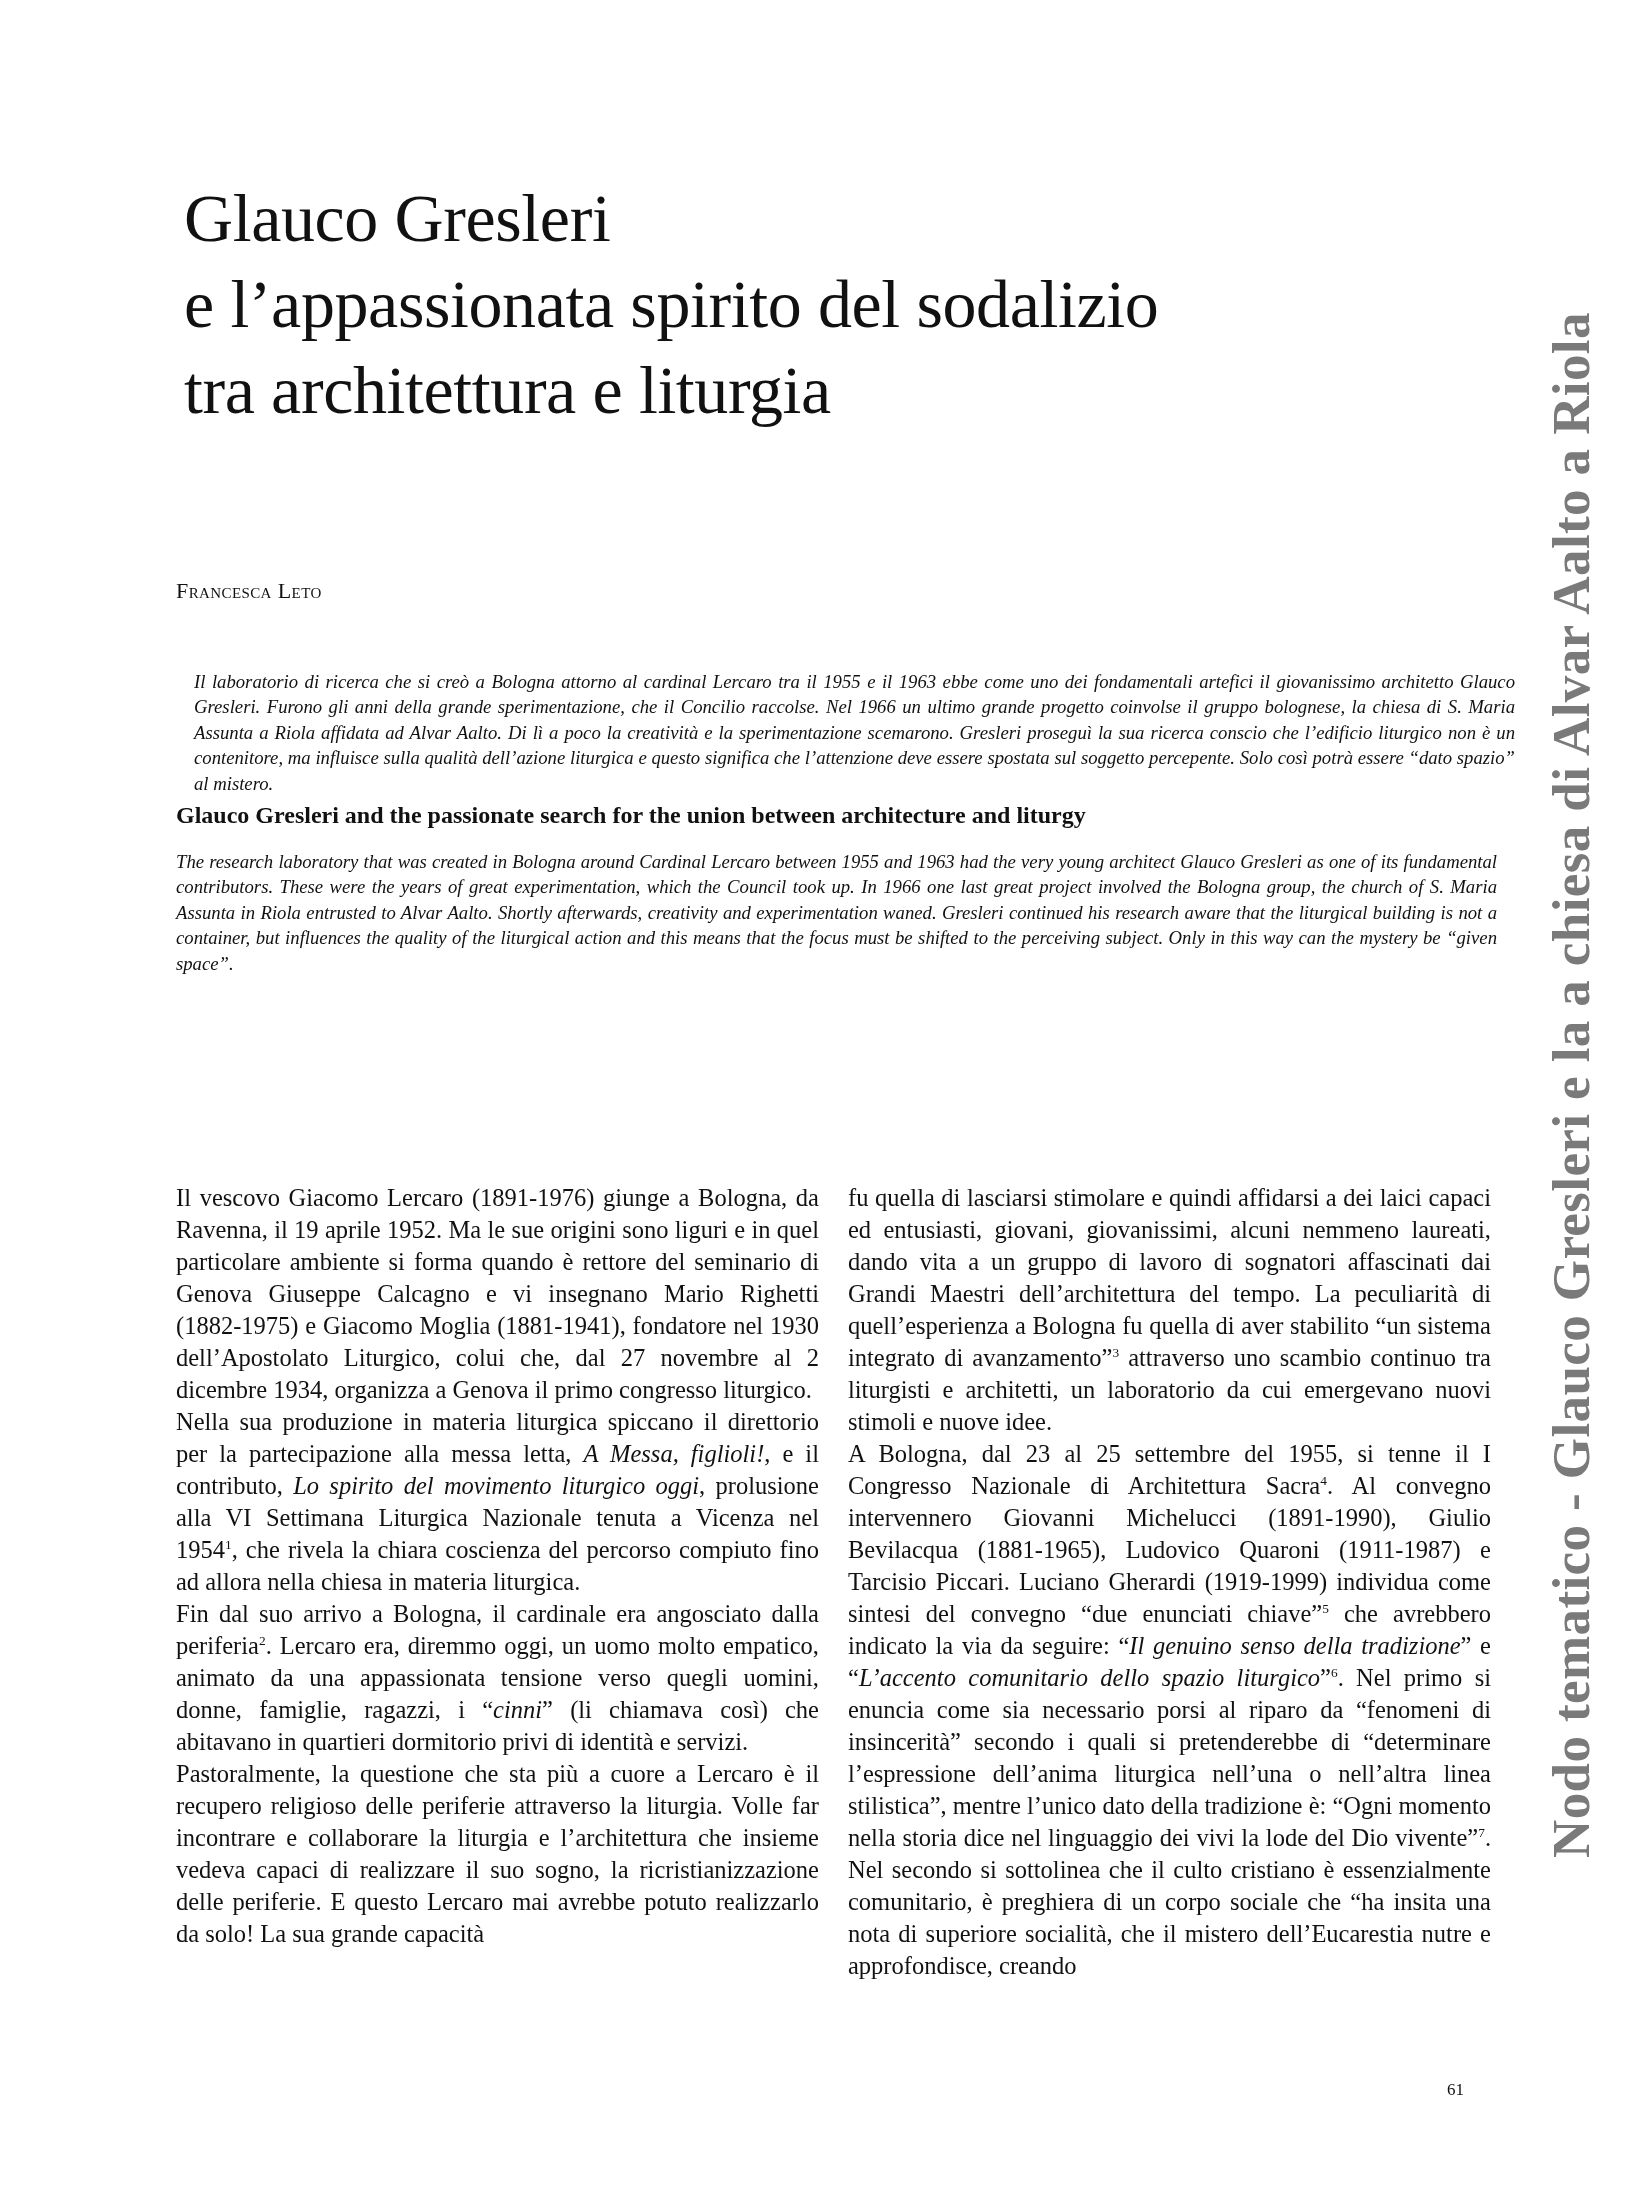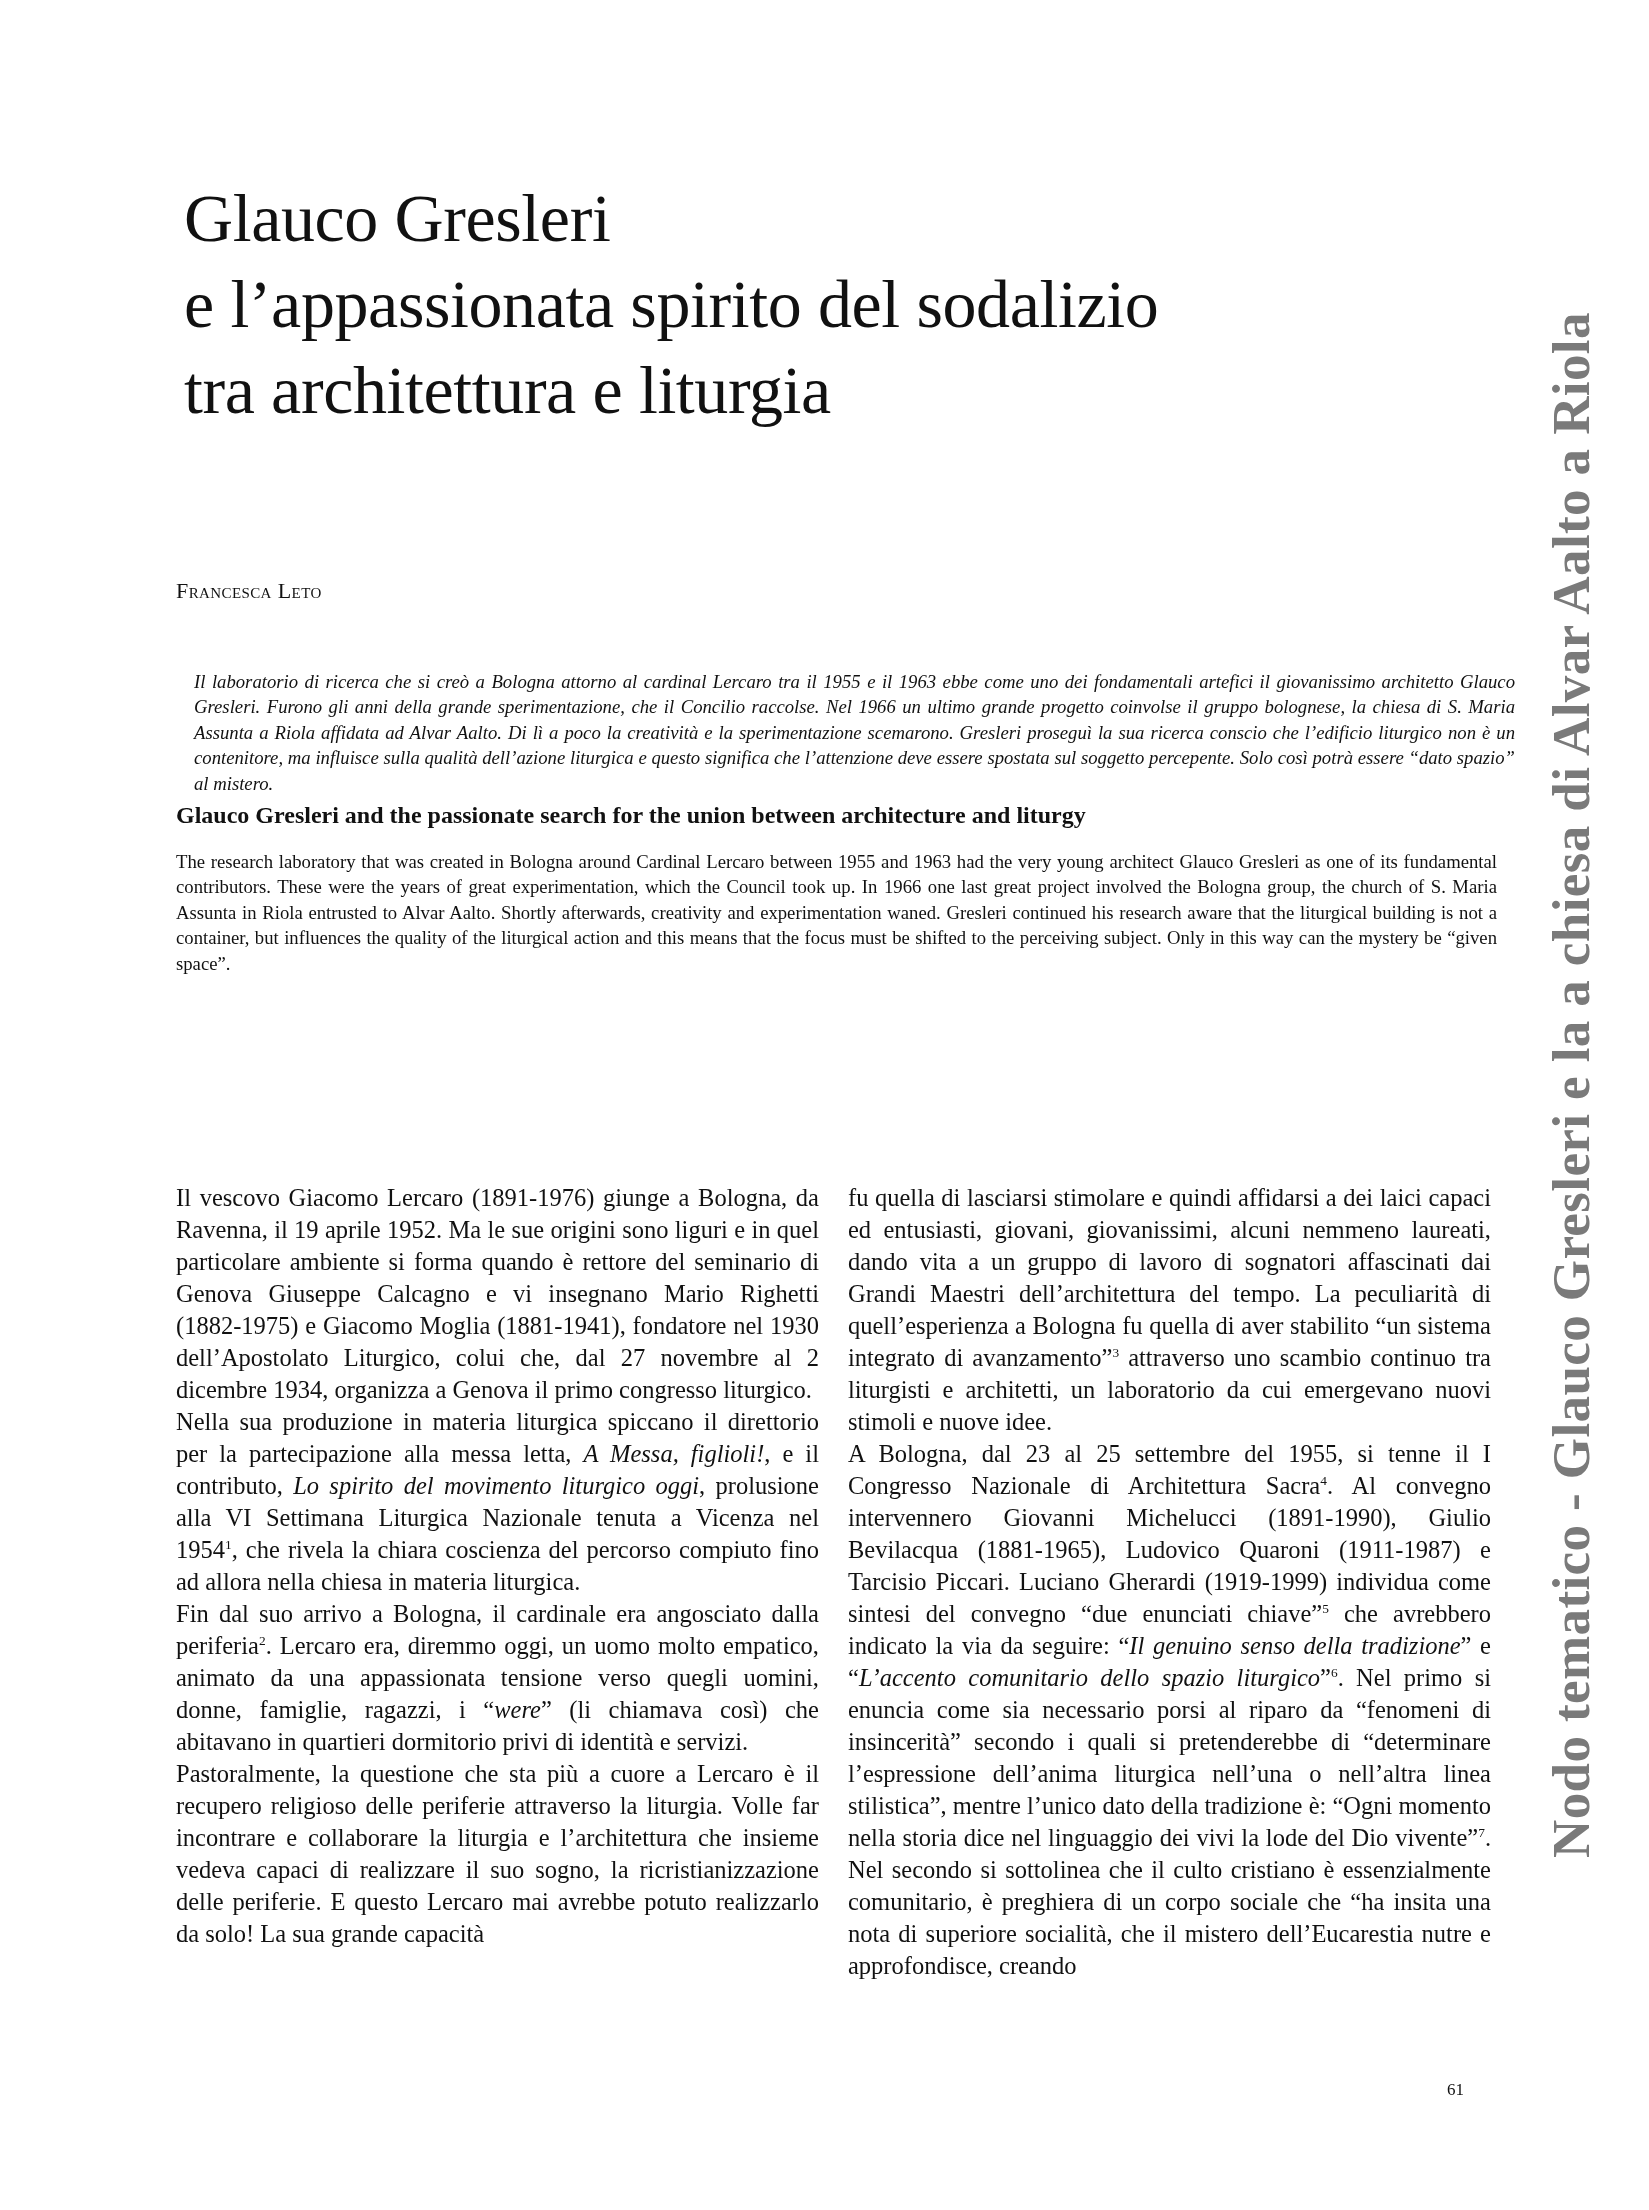--- a/index.html
+++ b/index.html
@@ -2,21 +2,21 @@
 <html style="font-size:14.3px"><head>
   <meta charset="utf-8">
   <style>
     html, body { margin: 0; padding: 0; background: #ffffff; }
     body { width: 1649px; height: 2211px; position: relative; overflow: hidden; color: #111; font-family: "Liberation Serif", "DejaVu Serif", serif; }
     .title { position: absolute; left: 184px; top: 175px; width: 1248px; font-size: 68px; line-height: 86px; font-weight: normal; margin: 0; letter-spacing: -0.4px; }
     .title span { display: block; }
     .author { position: absolute; left: 176px; top: 578px; font-size: 22px; font-variant: small-caps; letter-spacing: 0.4px; }
     .abstract-it { position: absolute; left: 176px; top: 651px; width: 1321px; font-style: italic; font-size: 18.7px; line-height: 25.4px; text-align: justify; margin: 18px; }
     .abstract-en-title { position: absolute; left: 176px; top: 802px; width: 1321px; font-weight: bold; font-size: 24px; line-height: 27px; margin: 0; }
-    .abstract-en { position: absolute; left: 176px; top: 849px; width: 1321px; font-size: 18.7px; line-height: 25.4px; text-align: justify; margin: 0; }
+    .abstract-en { position: absolute; left: 176px; top: 849px; width: 1321px; font-style: italic; font-size: 18.7px; line-height: 25.4px; text-align: justify; margin: 0; }
     .col { position: absolute; top: 1182px; width: 643px; font-size: 24.5px; line-height: 32px; text-align: justify; }
     .col.left { left: 176px; }
     .col.right { left: 800px; margin-left: 48px; }
     .col p { margin: 0; }
     .col sup { font-size: 13.4px; line-height: 0; vertical-align: super; }
     .side-title { position: absolute; left: 1531px; top: 209px; width: 1649px; height: 80px; transform-origin: 0 0; transform: translate(0, 1649px) rotate(-90deg); font-size: 53px; line-height: 80px; font-weight: bold; color: #7a7a7a; white-space: nowrap; text-align: left; letter-spacing: 0.4px; }
     .page-number { position: absolute; left: 1447px; top: 2080px; font-size: 17px; }
   </style>
 </head>
 <body>
@@ -31,21 +31,21 @@
 
 <p class="abstract-it">Il laboratorio di ricerca che si creò a Bologna attorno al cardinal Lercaro tra il 1955 e il 1963 ebbe come uno dei fondamentali artefici il giovanissimo architetto Glauco Gresleri. Furono gli anni della grande sperimentazione, che il Concilio raccolse. Nel 1966 un ultimo grande progetto coinvolse il gruppo bolognese, la chiesa di S. Maria Assunta a Riola affidata ad Alvar Aalto. Di lì a poco la creatività e la sperimentazione scemarono. Gresleri proseguì la sua ricerca conscio che l’edificio liturgico non è un contenitore, ma influisce sulla qualità dell’azione liturgica e questo significa che l’attenzione deve essere spostata sul soggetto percepente. Solo così potrà essere “dato spazio” al mistero.</p>
 
 <h2 class="abstract-en-title">Glauco Gresleri and the passionate search for the union between architecture and liturgy</h2>
 
 <p class="abstract-en">The research laboratory that was created in Bologna around Cardinal Lercaro between 1955 and 1963 had the very young architect Glauco Gresleri as one of its fundamental contributors. These were the years of great experimentation, which the Council took up. In 1966 one last great project involved the Bologna group, the church of S. Maria Assunta in Riola entrusted to Alvar Aalto. Shortly afterwards, creativity and experimentation waned. Gresleri continued his research aware that the liturgical building is not a container, but influences the quality of the liturgical action and this means that the focus must be shifted to the perceiving subject. Only in this way can the mystery be “given space”.</p>
 
 <div class="col left">
   <p>Il vescovo Giacomo Lercaro (1891-1976) giunge a Bologna, da Ravenna, il 19 aprile 1952.  Ma le sue origini sono liguri e in quel particolare ambiente si forma quando è rettore del seminario di Genova Giuseppe Calcagno e vi insegnano Mario Righetti (1882-1975) e Giacomo Moglia (1881-1941), fondatore nel 1930 dell’Apostolato Liturgico, colui che, dal 27 novembre al 2 dicembre 1934, organizza a Genova il primo congresso liturgico.</p>
   <p><span>Nella sua produzione in materia liturgica spiccano il direttorio per la partecipazione alla messa letta, </span><i>A Messa, figlioli!</i><span>, e il contributo, </span><i>Lo spirito del movimento liturgico oggi</i><span>, prolusione alla VI Settimana Liturgica Nazionale tenuta a Vicenza nel 1954</span><sup>1</sup><span>, che rivela la chiara coscienza del percorso compiuto fino ad allora nella chiesa in materia liturgica.</span></p>
-  <p><span>Fin dal suo arrivo a Bologna, il cardinale era angosciato dalla periferia</span><sup>2</sup><span>. Lercaro era, diremmo oggi, un uomo molto empatico, animato da una appassionata tensione verso quegli uomini, donne, famiglie, ragazzi, i “</span><i>were</i><span>” (li chiamava così) che abitavano in quartieri dormitorio privi di identità e servizi.</span></p>
+  <p><span>Fin dal suo arrivo a Bologna, il cardinale era angosciato dalla periferia</span><sup>2</sup><span>. Lercaro era, diremmo oggi, un uomo molto empatico, animato da una appassionata tensione verso quegli uomini, donne, famiglie, ragazzi, i “</span><i>cinni</i><span>” (li chiamava così) che abitavano in quartieri dormitorio privi di identità e servizi.</span></p>
   <p>Pastoralmente, la questione che sta più a cuore a Lercaro è il recupero religioso delle periferie attraverso la liturgia. Volle far incontrare e collaborare la liturgia e l’architettura che insieme vedeva capaci di realizzare il suo sogno, la ricristianizzazione delle periferie. E questo Lercaro mai avrebbe potuto realizzarlo da solo! La sua grande capacità</p>
 </div>
 
 <div class="col right">
   <p><span>fu quella di lasciarsi stimolare e quindi affidarsi a dei laici capaci ed entusiasti, giovani, giovanissimi, alcuni nemmeno laureati, dando vita a un gruppo di lavoro di sognatori affascinati dai Grandi Maestri dell’architettura del tempo. La peculiarità di quell’esperienza a Bologna fu quella di aver stabilito “un sistema integrato di avanzamento”</span><sup>3</sup><span> attraverso uno scambio continuo tra liturgisti e architetti, un laboratorio da cui emergevano nuovi stimoli e nuove idee.</span></p>
   <p><span>A Bologna, dal 23 al 25 settembre del 1955, si tenne il I Congresso Nazionale di Architettura Sacra</span><sup>4</sup><span>. Al convegno intervennero Giovanni Michelucci (1891-1990), Giulio Bevilacqua (1881-1965), Ludovico Quaroni (1911-1987) e Tarcisio Piccari. Luciano Gherardi (1919-1999) individua come sintesi del convegno “due enunciati chiave”</span><sup>5</sup><span> che avrebbero indicato la via da seguire: “</span><i>Il genuino senso della tradizione</i><span>” e “</span><i>L’accento comunitario dello spazio liturgico</i><span>”</span><sup>6</sup><span>. Nel primo si enuncia come sia necessario porsi al riparo da “fenomeni di insincerità” secondo i quali si pretenderebbe di “determinare l’espressione dell’anima liturgica nell’una o nell’altra linea stilistica”, mentre l’unico dato della tradizione è: “Ogni momento nella storia dice nel linguaggio dei vivi la lode del Dio vivente”</span><sup>7</sup><span>. Nel secondo si sottolinea che il culto cristiano è essenzialmente comunitario, è preghiera di un corpo sociale che “ha insita una nota di superiore socialità, che il mistero dell’Eucarestia nutre e approfondisce, creando</span></p>
 </div>
 
 <div class="side-title">Nodo tematico - Glauco Gresleri e la a chiesa di Alvar Aalto a Riola</div>
 

